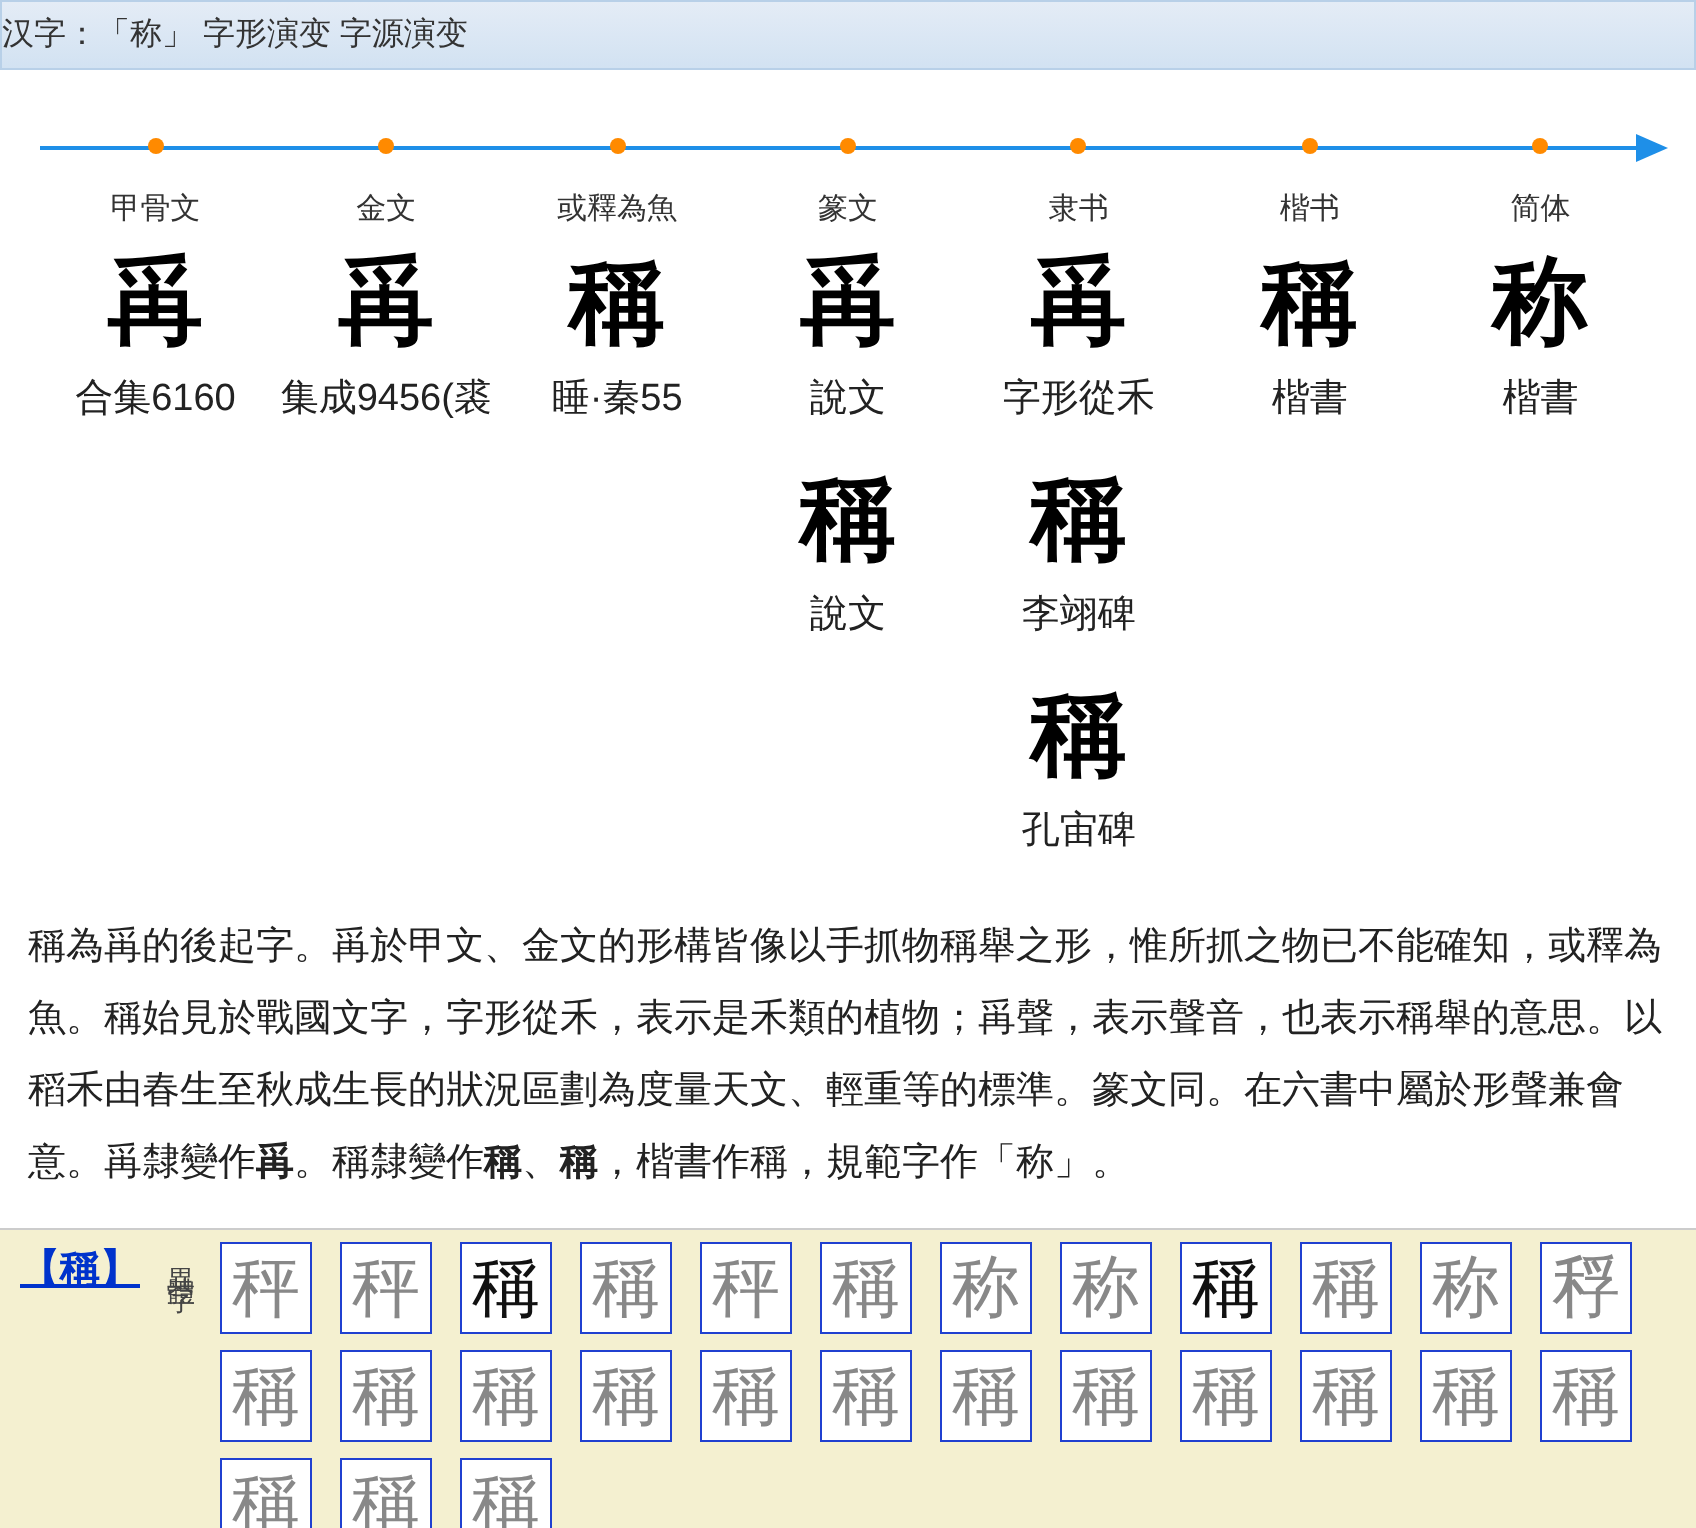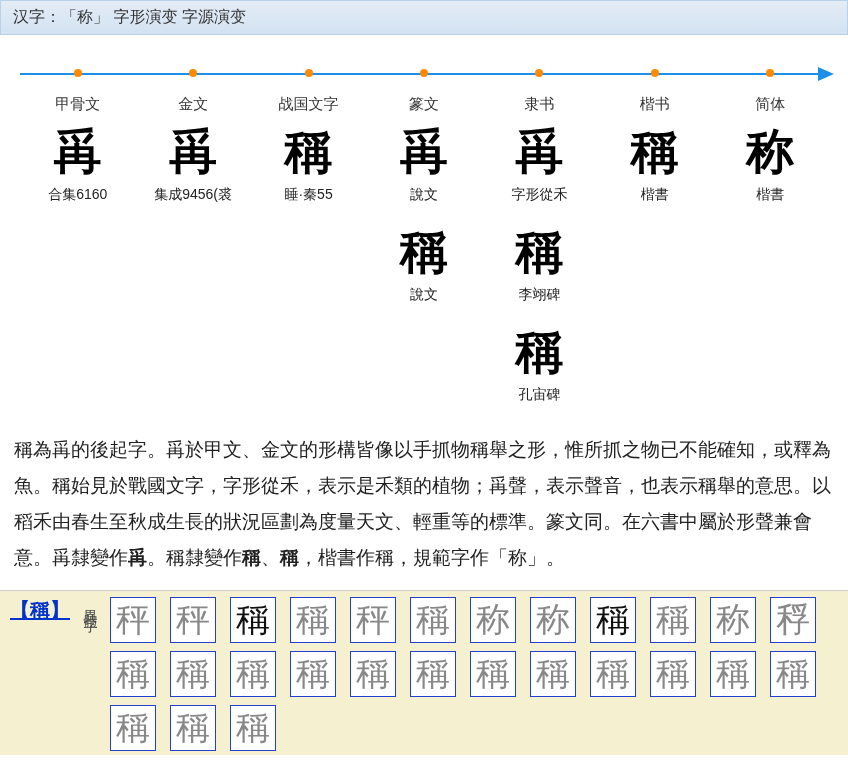--- a/index.html
+++ b/index.html
@@ -6,21 +6,21 @@
     body {
       font-family: "Microsoft YaHei", "SimSun", sans-serif;
       background: #fff;
       width: 848px;
       font-size: 14px;
       color: #222;
     }
     .header {
       background: linear-gradient(#e4ecf6, #d2e2f2);
       border: 1px solid #b8d0e8;
-      padding: 6px 12px;
+      padding: 6px 0;
       font-size: 16px;
       color: #333;
     }
     .timeline-wrap { position: relative; height: 40px; margin: 12px 20px 0 20px; }
     .timeline-line {
       position: absolute; top: 26px; left: 0; right: 0; height: 2px;
       background: #1e8fe8;
     }
     .timeline-arrow {
       position: absolute; top: 20px; right: -6px; width: 0; height: 0;
@@ -35,21 +35,21 @@
       border-radius: 50%; margin: 0 auto;
     }
     .col-headers { display: flex; margin: 8px 20px 8px 20px; }
     .col-header { flex: 1; text-align: center; font-size: 15px; color: #333; }
     .evolution-row { display: flex; margin: 4px 20px; min-height: 60px; align-items: flex-start; }
     .cell { flex: 1; text-align: center; }
     .glyph {
       font-size: 48px; font-family: "KaiTi","STKaiti",serif; color:#000; font-weight: bold;
       line-height: 60px; display: inline-block; min-height: 60px;
     }
-    .caption { font-size: 14px; color: #222; margin-top: 4px; margin-bottom: 14px; }
+    .caption { font-size: 19px; color: #222; margin-top: 4px; margin-bottom: 14px; }
     .description {
       margin: 14px 14px; font-size: 19px; line-height: 1.9; color: #222;
     }
     .inline-glyph { font-family: "KaiTi","STKaiti",serif; font-weight: bold; }
     .variants-panel {
       background: #f4f0d0; border-top: 1px solid #ccc; display: flex; padding: 4px 8px 4px 8px;
     }
     .variants-headchar {
       color: #0033cc; font-size: 20px; font-weight: bold; padding: 2px 2px 0 2px;
       text-decoration: underline;
@@ -83,21 +83,21 @@
       <div class="timeline-dot"></div>
       <div class="timeline-dot"></div>
       <div class="timeline-dot"></div>
       <div class="timeline-dot"></div>
     </div>
 </div>
 
 <div class="col-headers" id="col-headers">
     <div class="col-header">甲骨文</div>
     <div class="col-header">金文</div>
-    <div class="col-header">战国文字</div>
+    <div class="col-header">或釋為魚</div>
     <div class="col-header">篆文</div>
     <div class="col-header">隶书</div>
     <div class="col-header">楷书</div>
     <div class="col-header">简体</div>
   </div>
 
 <div id="evolution-rows">
     <div class="evolution-row">
       <div class="cell"><div class="glyph">爯</div><div class="caption">合集6160</div></div>
       <div class="cell"><div class="glyph">爯</div><div class="caption">集成9456(裘</div></div>

